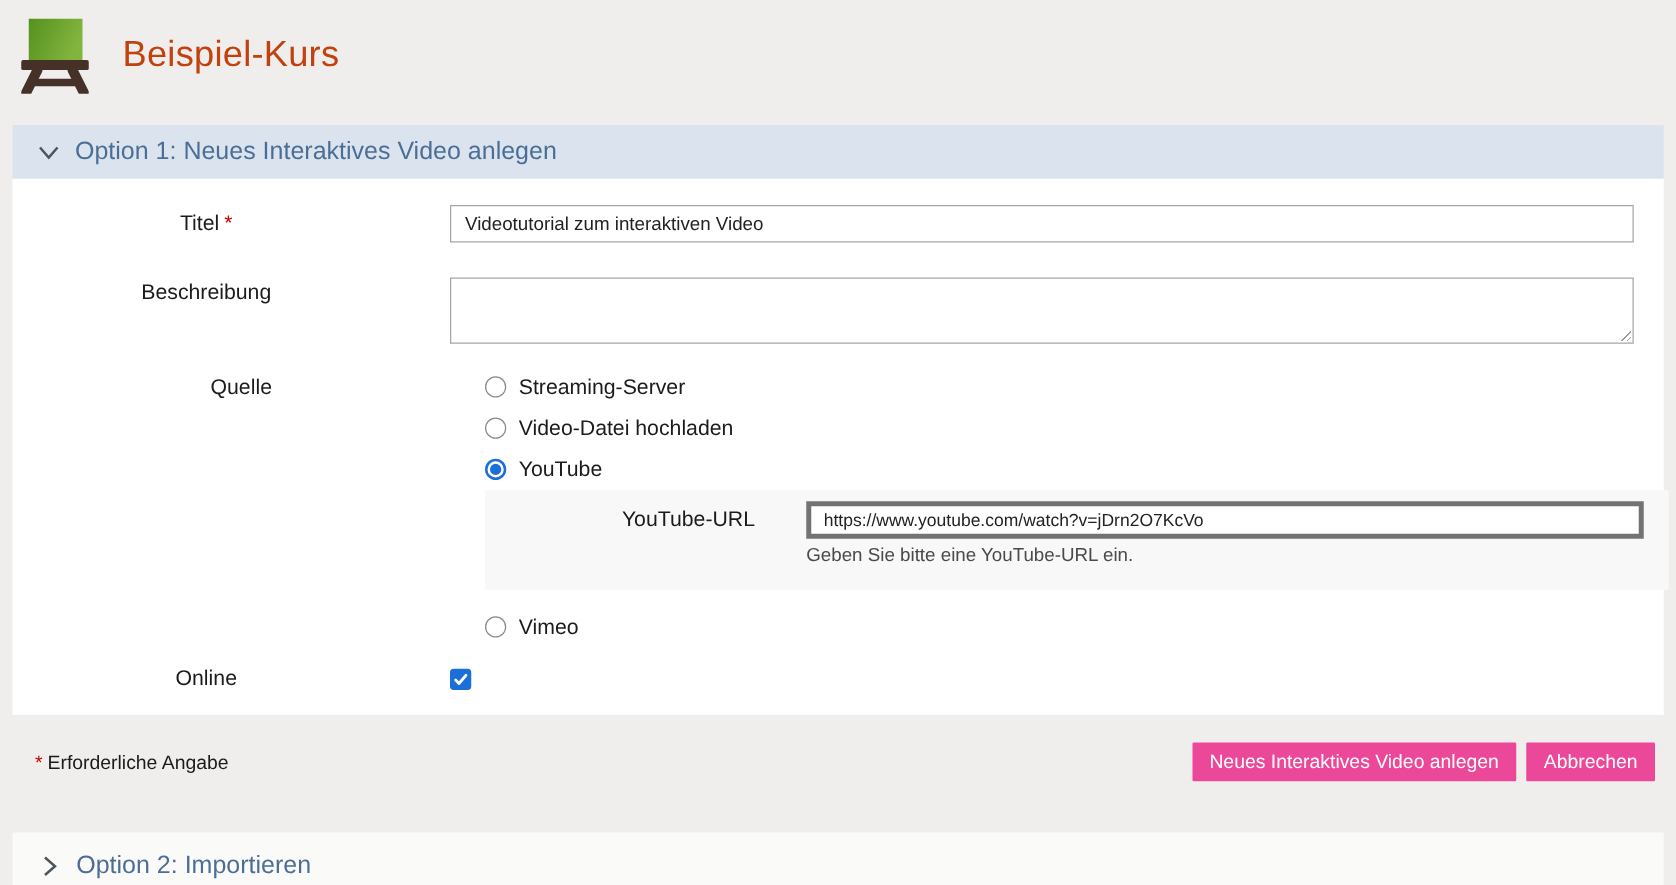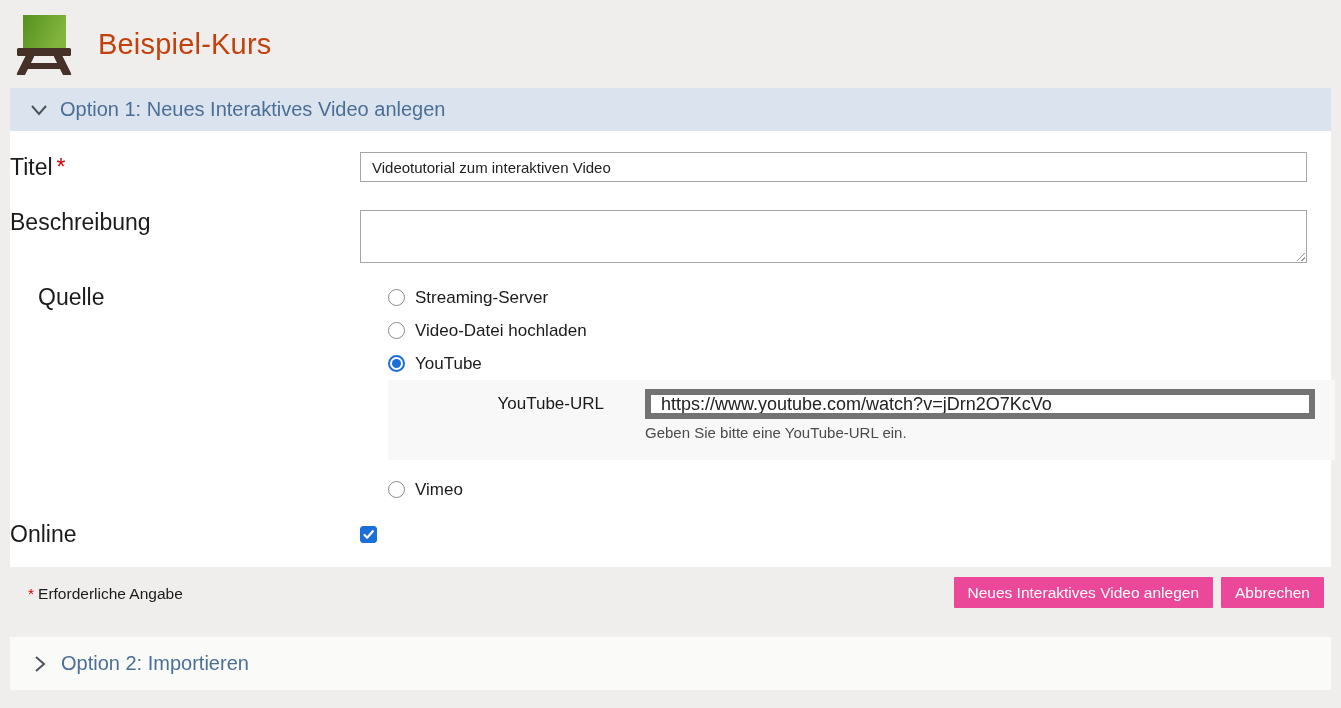--- a/index.html
+++ b/index.html
@@ -19,21 +19,21 @@
   }
   .course-icon { width:60px; height:62px; flex:none; }
   .page-title {
     margin-left:24px;
     font-size:29px;
     font-weight:500;
     color:#c2410c;
     letter-spacing:.2px;
   }
   
-  .panel { margin:0 10px; }
+  .panel { margin:12px 10px; }
   .section-header {
     height:43px;
     background:#dbe4ee;
     display:flex;
     align-items:center;
     gap:11px;
     padding-left:19px;
     cursor:pointer;
   }
   .section-header.collapsed {
@@ -50,23 +50,23 @@
   .form-body {
     background:#ffffff;
     padding-top:21px;
     padding-bottom:19px;
   }
   .form-row { display:flex; align-items:center; }
   .form-row.top { align-items:flex-start; }
   .form-label {
     width:350px;
     flex:none;
-    text-align:left;
+    text-align:center;
     padding-right:40px;
-    font-size:23px;
+    font-size:17px;
     color:#1b1b1b;
   }
   .req { color:#cc0000; margin-left:4px; }
   .form-content { flex:1; padding-right:24px; }
   .text-input {
     width:100%;
     height:30px;
     border:1px solid #a6a6a6;
     font-family:inherit;
     font-size:15px;
@@ -134,23 +134,23 @@
   .subpanel-label {
     width:257px;
     flex:none;
     text-align:right;
     padding-right:41px;
     font-size:17px;
   }
   .subpanel-input {
     width:670px;
     height:30px;
-    border:6px solid #737373;
+    border:4px solid #737373;
     font-family:inherit;
-    font-size:18px;
+    font-size:14px;
     color:#222;
     padding:0 10px;
     background:#fff;
     outline:none;
   }
   .subpanel-hint {
     margin-left:257px;
     margin-top:5px;
     font-size:15px;
     color:#4a4a4a;

